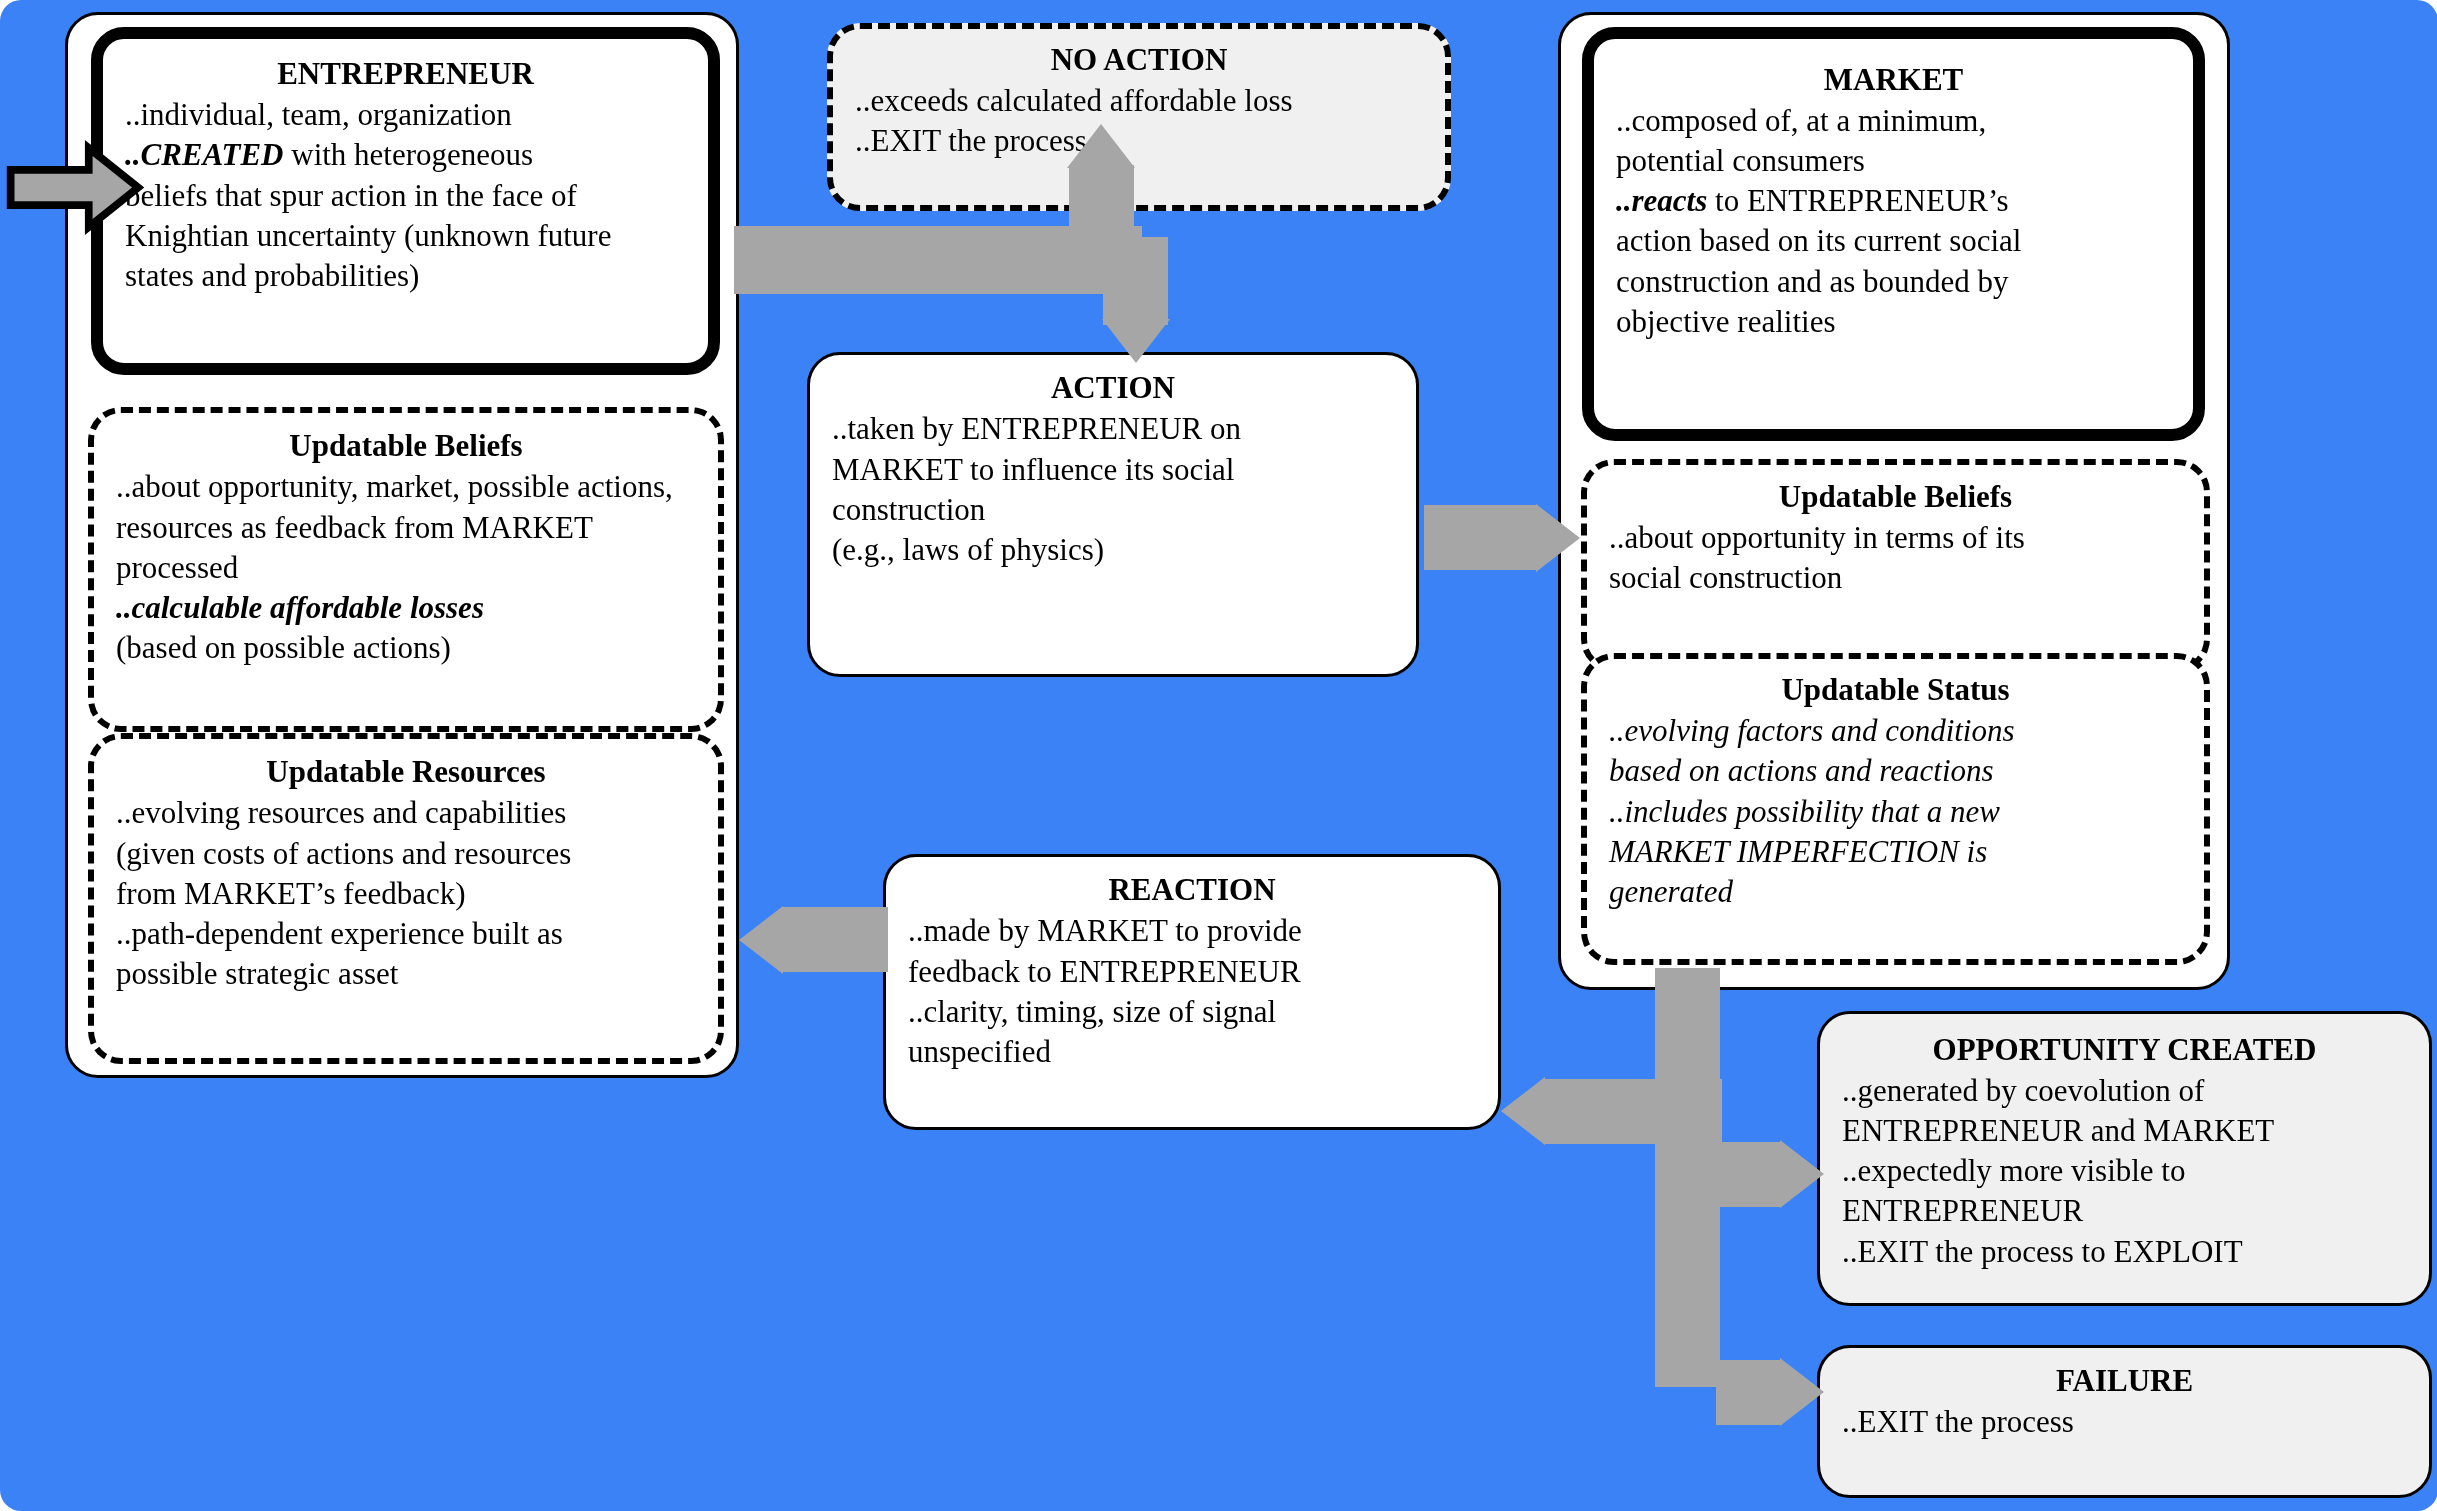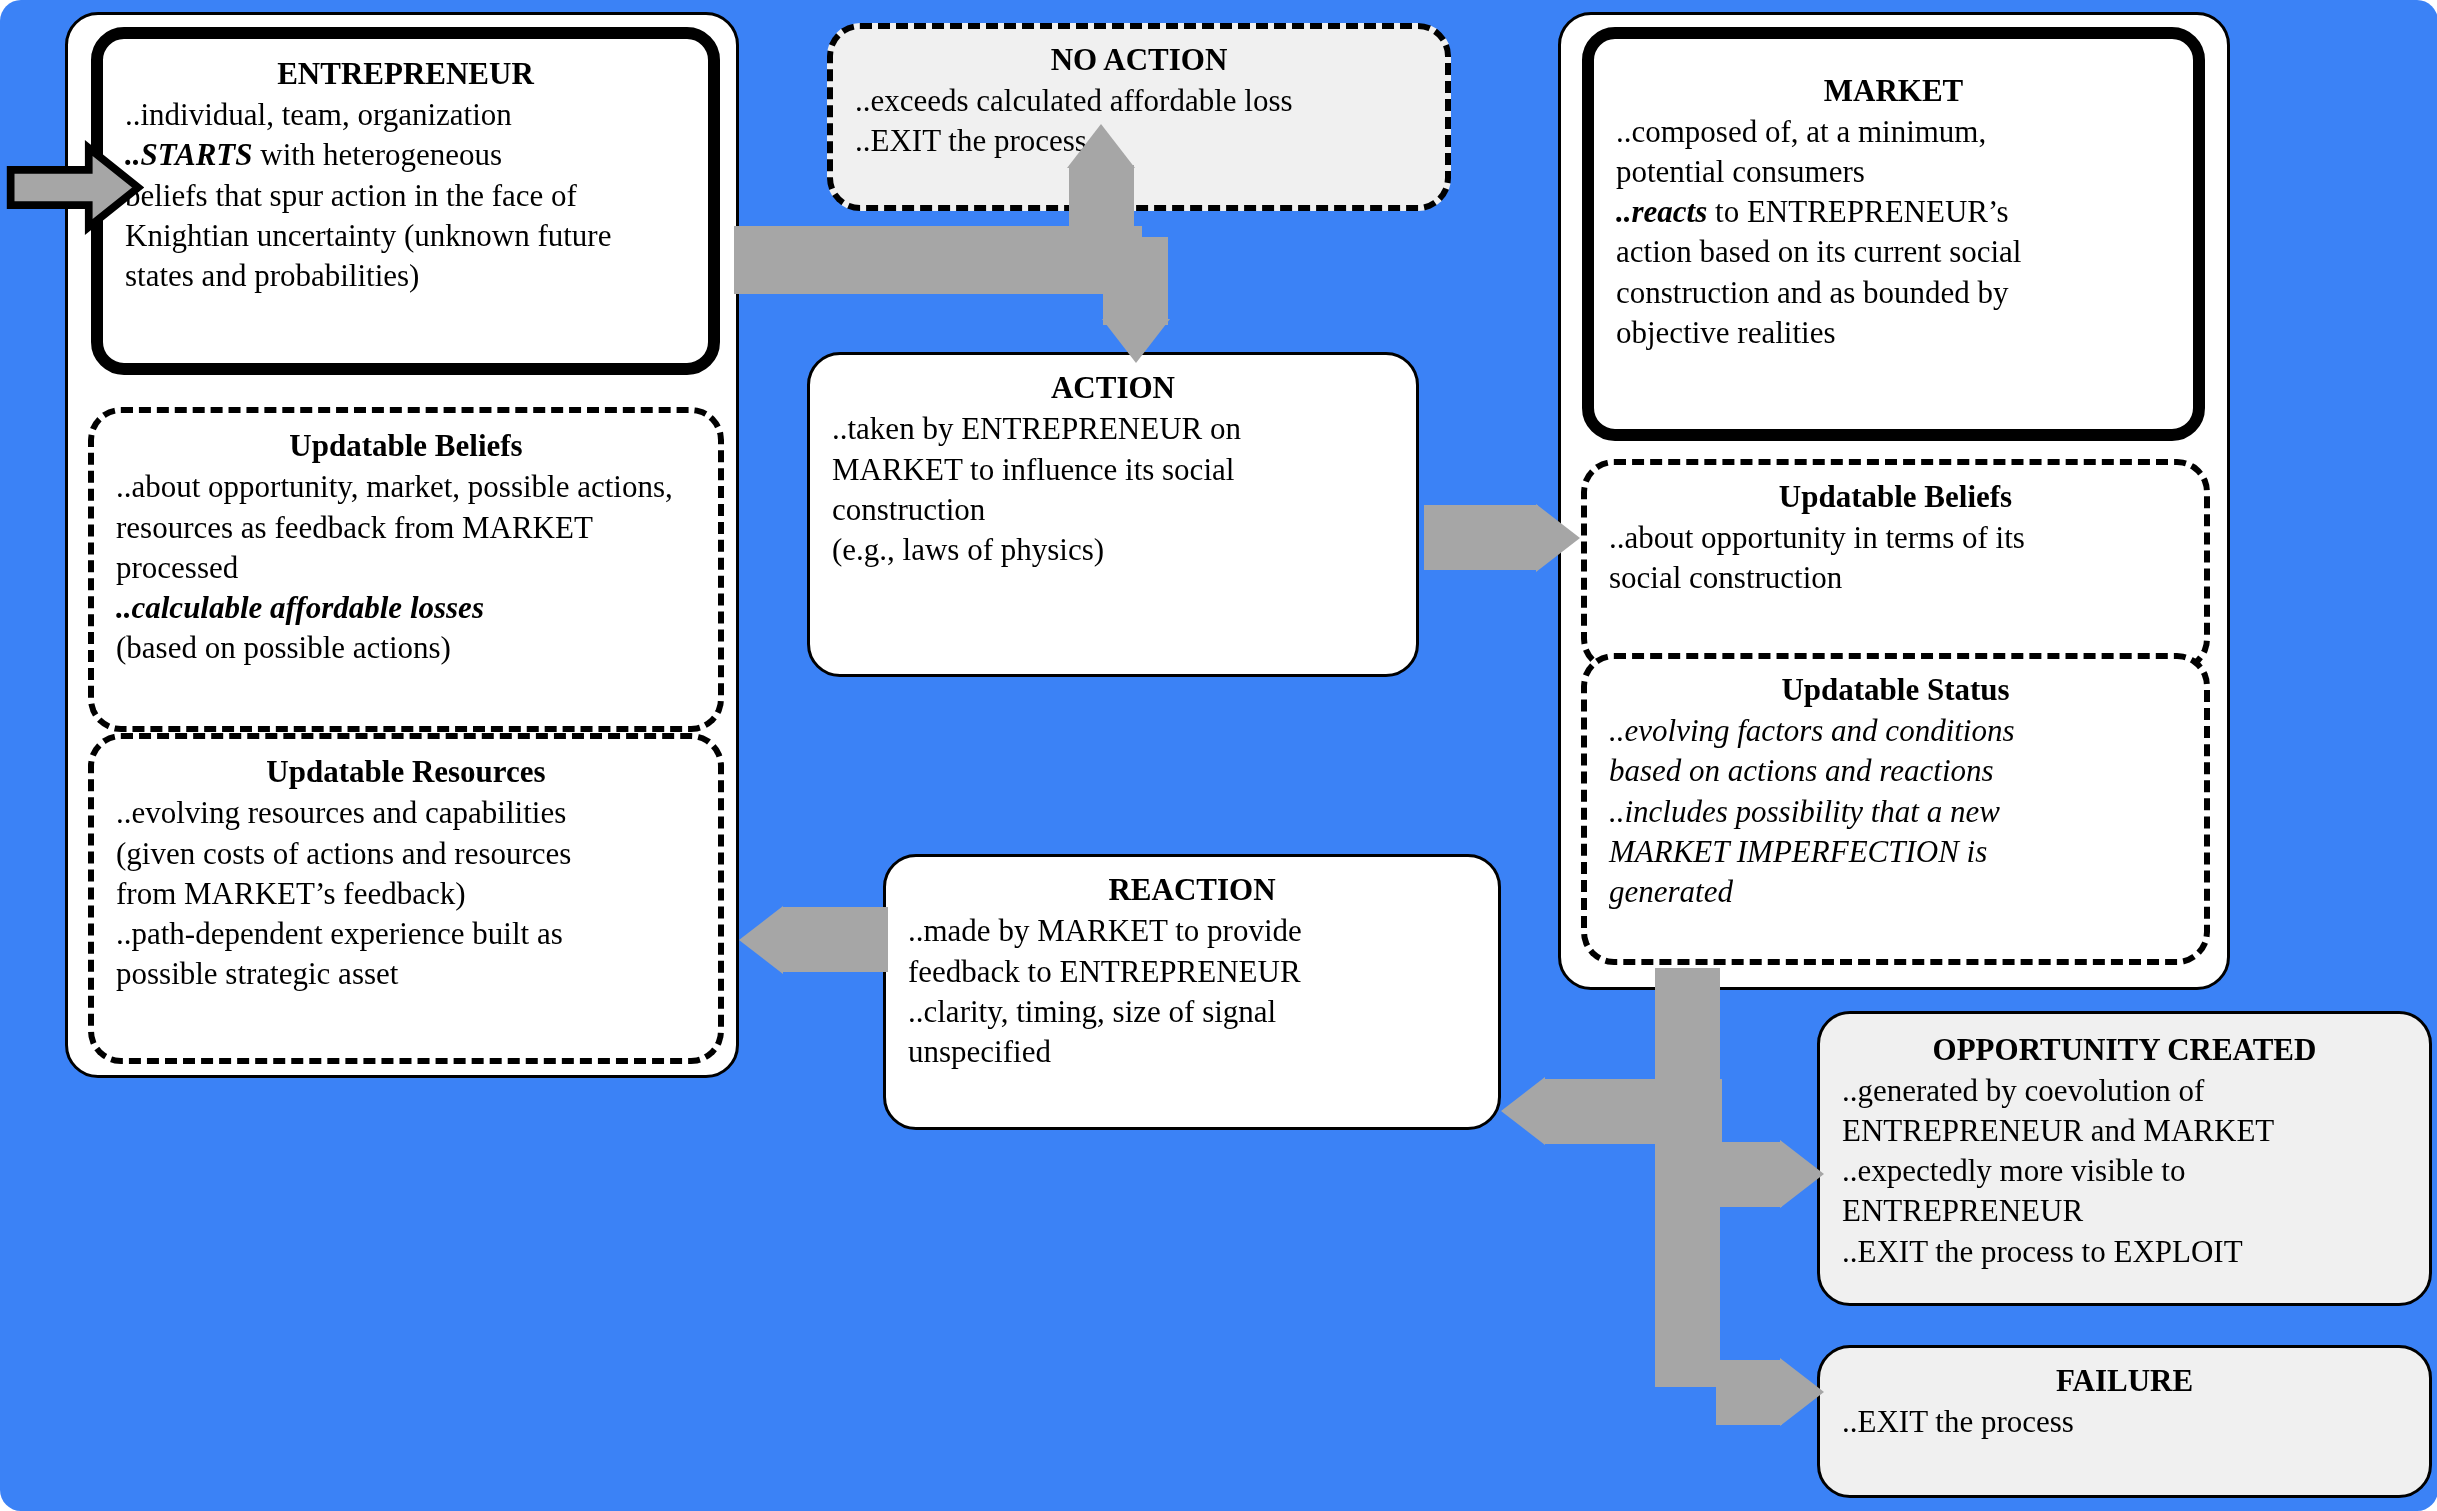--- a/index.html
+++ b/index.html
@@ -34,21 +34,21 @@
 <body>
 
 <div id="stage">
 
   <div class="box rnd thin" style="left:65px;top:12px;width:674px;height:1066px;"></div>
 
   <div class="box rnd thick" style="left:91px;top:26.5px;width:629px;height:348px;">
     <div class="ttl fs pad" style="margin-top:16.5px;">ENTREPRENEUR</div>
     <div class="bdy fs pad" style="margin-top:2.2px;">
       <div>..individual, team, organization</div>
-      <div><span class="it">..STARTS</span><span> with heterogeneous</span></div>
+      <div><span class="it">..CREATED</span><span> with heterogeneous</span></div>
       <div>beliefs that spur action in the face of Knightian uncertainty (unknown future states and probabilities)</div>
     </div>
   </div>
 
   <div class="box rnd dashed" style="left:88px;top:407px;width:636px;height:325px;">
     <div class="ttl fs pad" style="margin-top:14.3px;">Updatable Beliefs</div>
     <div class="bdy fs pad" style="margin-top:2.2px;">
       <div>..about opportunity, market, possible actions, resources as feedback from MARKET processed</div>
       <div class="it">..calculable affordable losses</div>
       <div>(based on possible actions)</div>
@@ -90,21 +90,21 @@
       <div>..made by MARKET to provide</div>
       <div>feedback to ENTREPRENEUR</div>
       <div>..clarity, timing, size of signal</div>
       <div>unspecified</div>
     </div>
   </div>
 
   <div class="box rnd thin" style="left:1558px;top:12px;width:672px;height:978px;"></div>
 
   <div class="box rnd thick" style="left:1582px;top:26.5px;width:623px;height:414px;">
-    <div class="ttl fs pad" style="margin-top:33px;">MARKET</div>
+    <div class="ttl fs pad" style="margin-top:22px;">MARKET</div>
     <div class="bdy fs pad" style="margin-top:2.2px;">
       <div>..composed of, at a minimum,</div>
       <div>potential consumers</div>
       <div><span class="it">..reacts</span><span> to ENTREPRENEUR’s</span></div>
       <div>action based on its current social</div>
       <div>construction and as bounded by</div>
       <div>objective realities</div>
     </div>
   </div>
 

